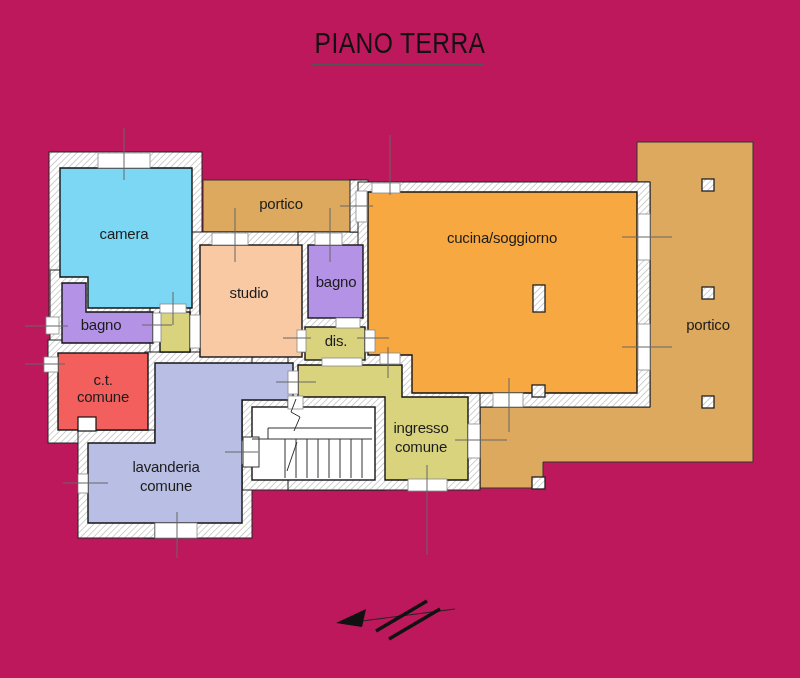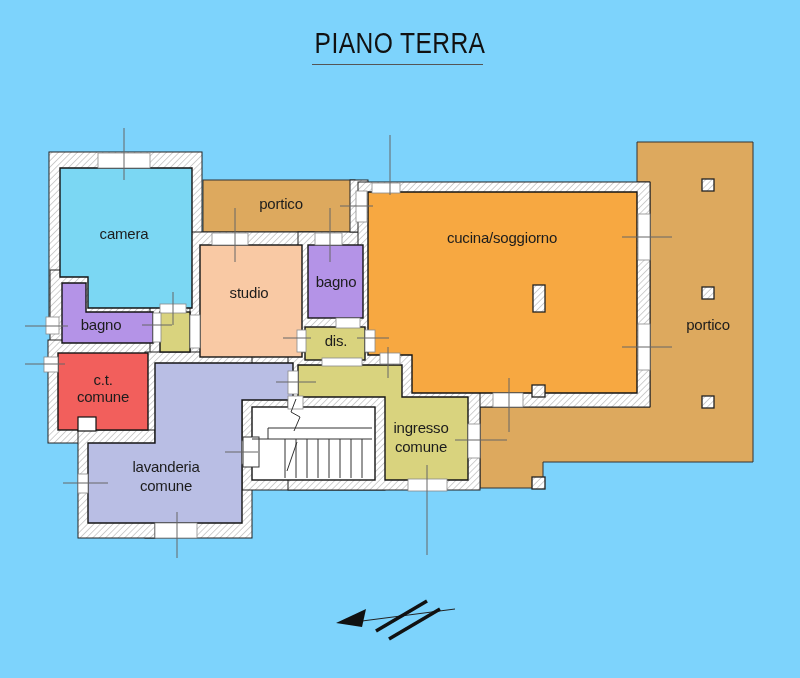--- a/index.html
+++ b/index.html
@@ -1,16 +1,16 @@
 <!DOCTYPE html>
 <html><head>
 <meta charset="utf-8">
 <style>
   html,body{margin:0;padding:0;background:#ffffff;}
-  #stage{position:relative;width:800px;height:678px;background:#7dd3fc;overflow:hidden;
+  #stage{position:relative;width:800px;height:678px;background:#be185d;overflow:hidden;
          font-family:"Liberation Sans",sans-serif;}
   .title{position:absolute;top:26px;left:0;width:800px;text-align:center;
          font-size:30px;color:#111;letter-spacing:.5px;transform:scaleX(.82);white-space:nowrap;}
   .title-underline{position:absolute;left:312px;top:64px;width:171px;height:0;
          border-top:1.5px solid #555;}
   svg text{font-family:"Liberation Sans",sans-serif;font-size:15px;fill:#1c1c1c;
          text-anchor:middle;letter-spacing:-.2px;}
 </style>
 </head>
 <body>

